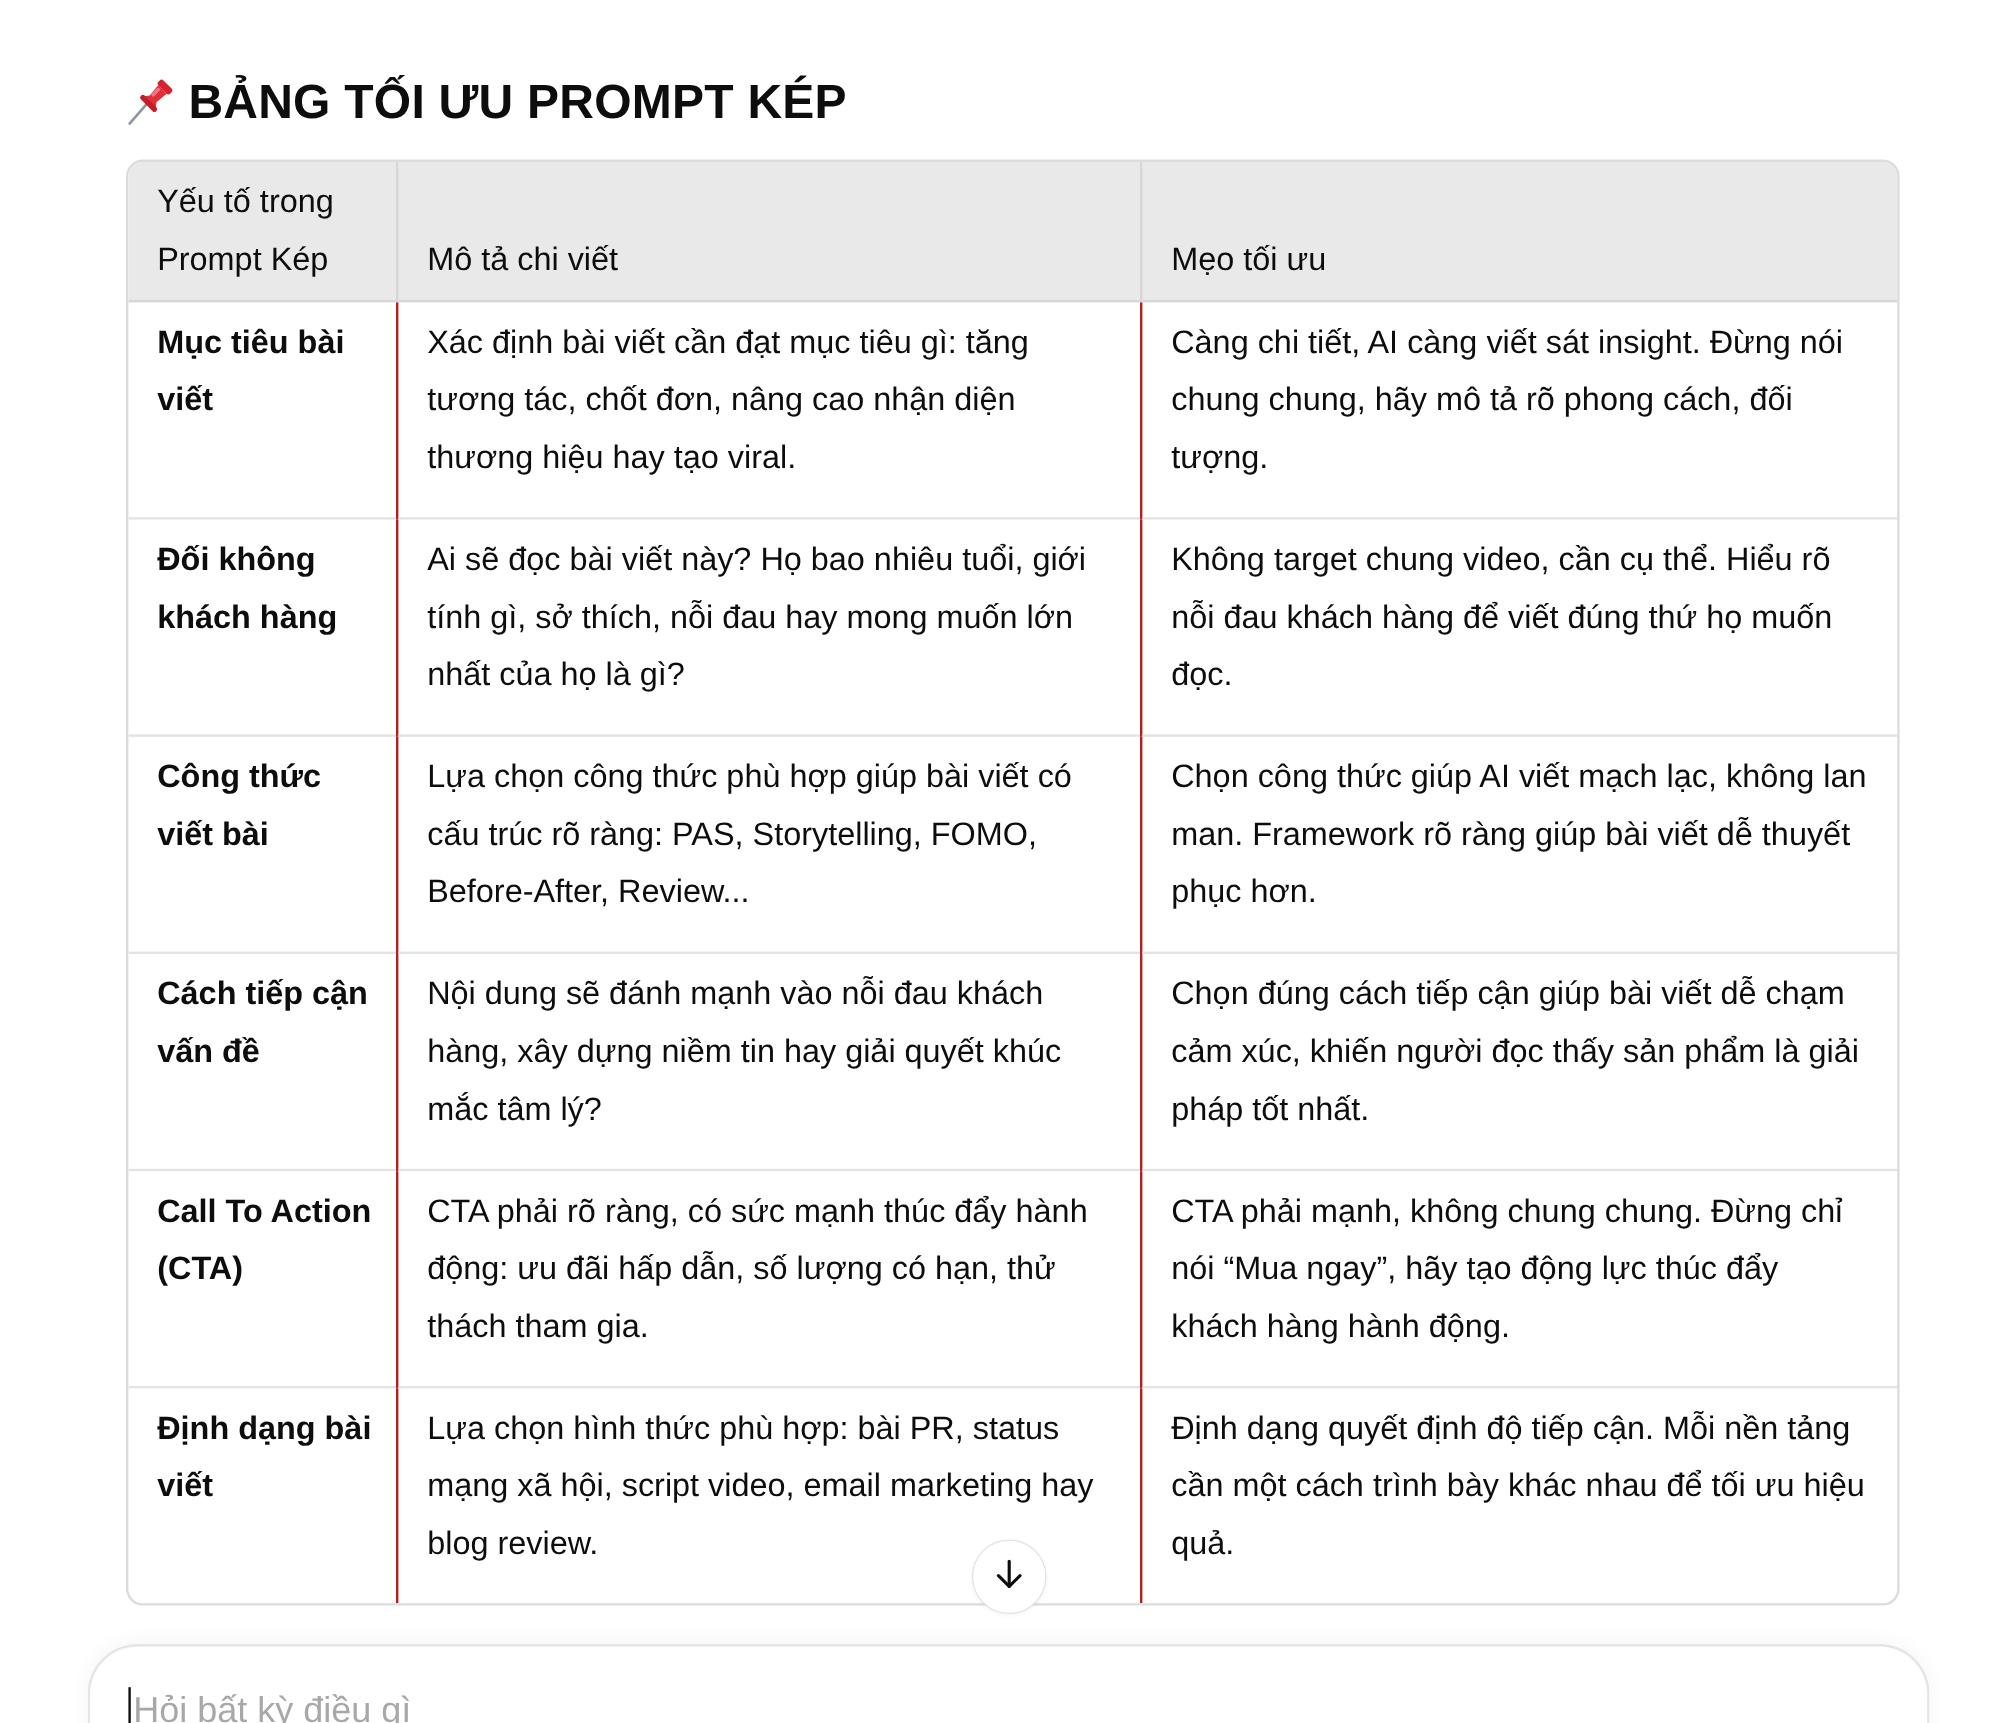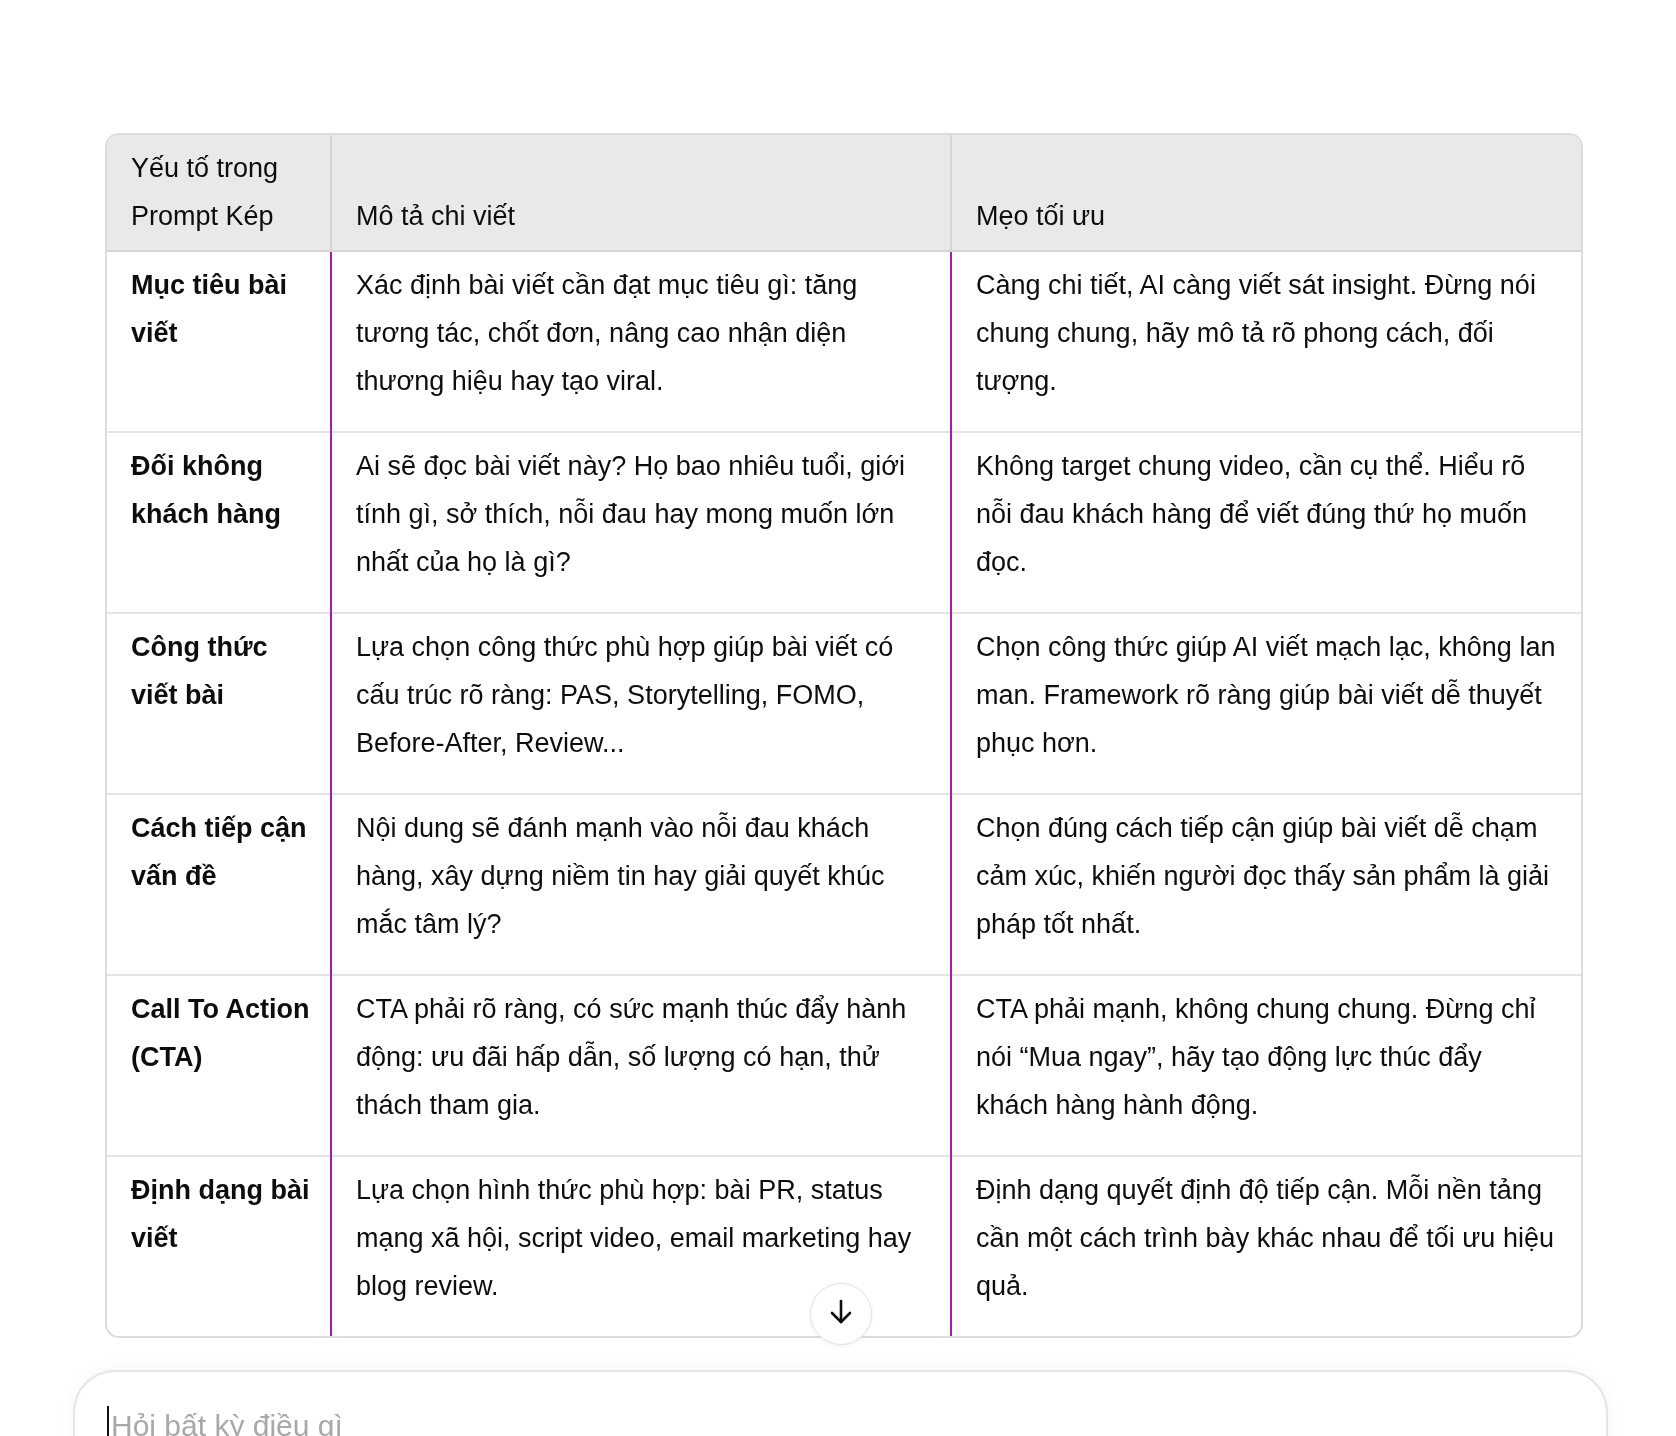--- a/index.html
+++ b/index.html
@@ -71,21 +71,21 @@
     tbody td {
       vertical-align: top;
       font-size: 27px;
       line-height: 48px;
       padding: 9px 24px 26px 24px;
       height: 162px;
       border-top: 2px solid #e3e3e3;
       color: #0d0d0d;
     }
     tbody tr:first-child td { border-top: none; }
-    tbody td + td { border-left: 2px solid #a21caf; }
+    tbody td + td { border-left: 2px solid #b91c1c; }
     tbody td.label {
       font-weight: 700;
       padding-right: 16px;
     }
     .scroll-down-button {
       position: absolute;
       left: 810px;
       top: 1283px;
       width: 62px;
       height: 62px;
@@ -127,20 +127,34 @@
       border-left: 2px solid #111;
       padding-left: 2px;
     }
     .composer-input::placeholder { color: #a8a8a8; }
   </style>
 </head>
 <body>
 
 <div class="page">
 
+  <div class="title-row">
+    <span class="pin-icon">
+      <svg viewBox="0 0 44 44" width="44" height="44">
+        <line x1="5" y1="40" x2="19" y2="24" stroke="#8a96a6" stroke-width="2.2" stroke-linecap="round"></line>
+        <g transform="rotate(45 26 18)">
+          <rect x="19" y="3" width="14" height="6" rx="2.5" fill="#d8232f"></rect>
+          <path d="M21 9 L31 9 L30 20 L33 24 L19 24 L22 20 Z" fill="#e0303b"></path>
+          <rect x="17" y="23" width="18" height="4.5" rx="2" fill="#c41d28"></rect>
+          <rect x="22" y="10" width="3" height="9" rx="1.5" fill="#f28a90" opacity="0.8"></rect>
+        </g>
+      </svg>
+    </span>
+    <h2 class="page-title">BẢNG TỐI ƯU PROMPT KÉP</h2>
+  </div>
 
   <div class="table-wrap">
     <table>
       <colgroup>
           <col class="c1">
           <col class="c2">
           <col class="c3">
         </colgroup>
       <thead>
         <tr>

